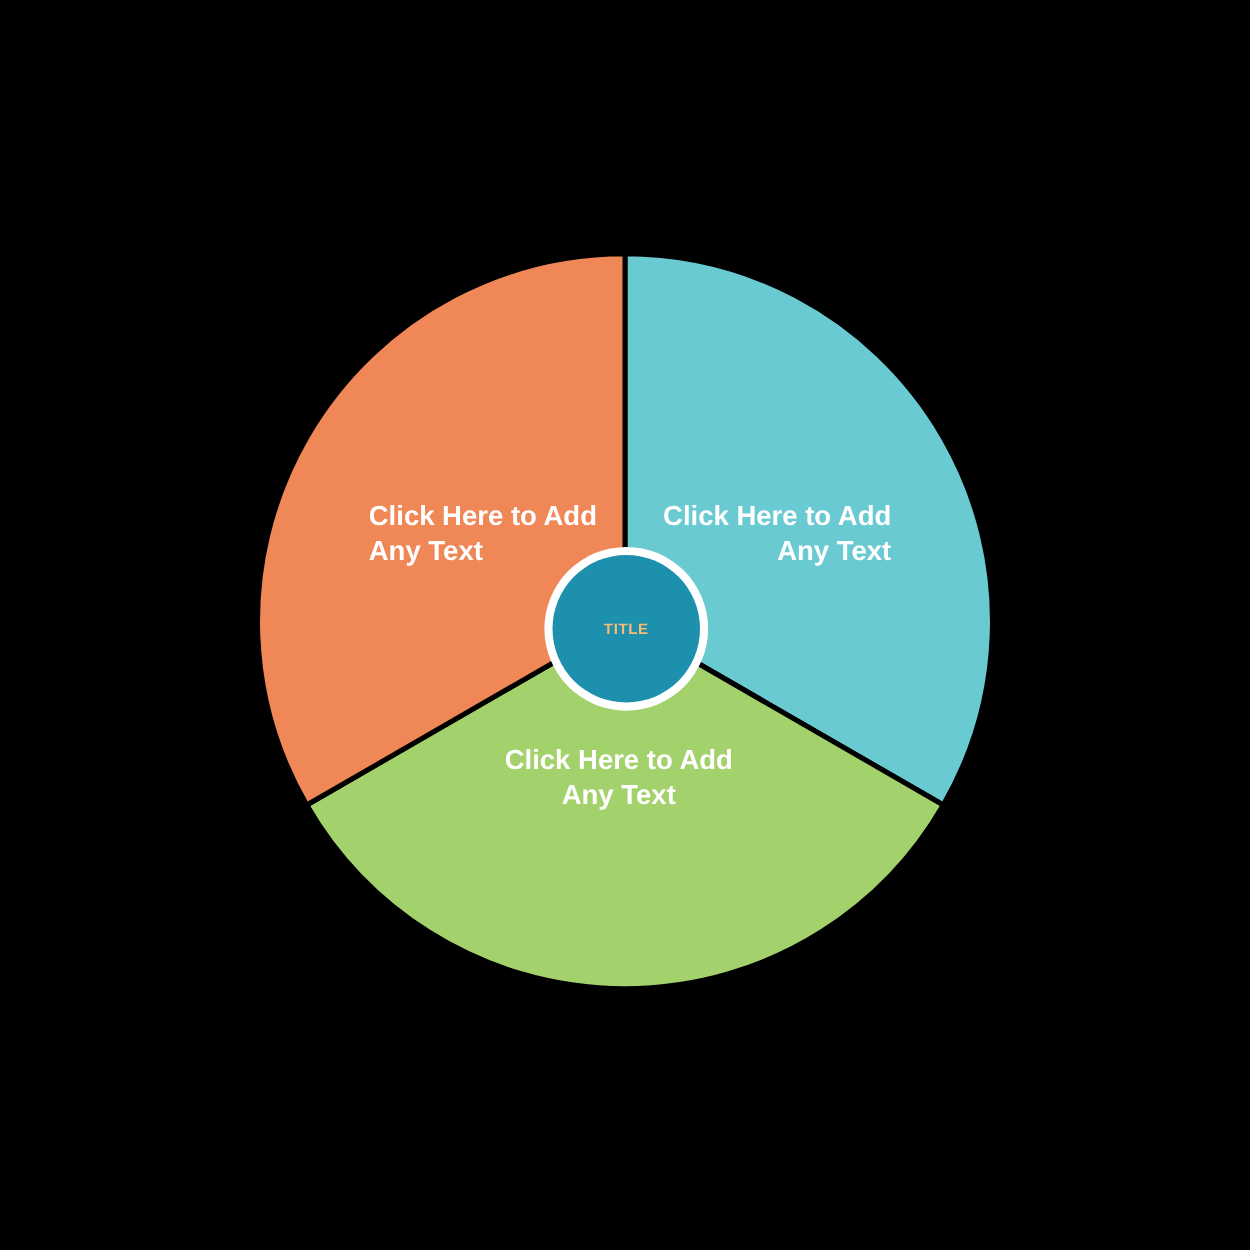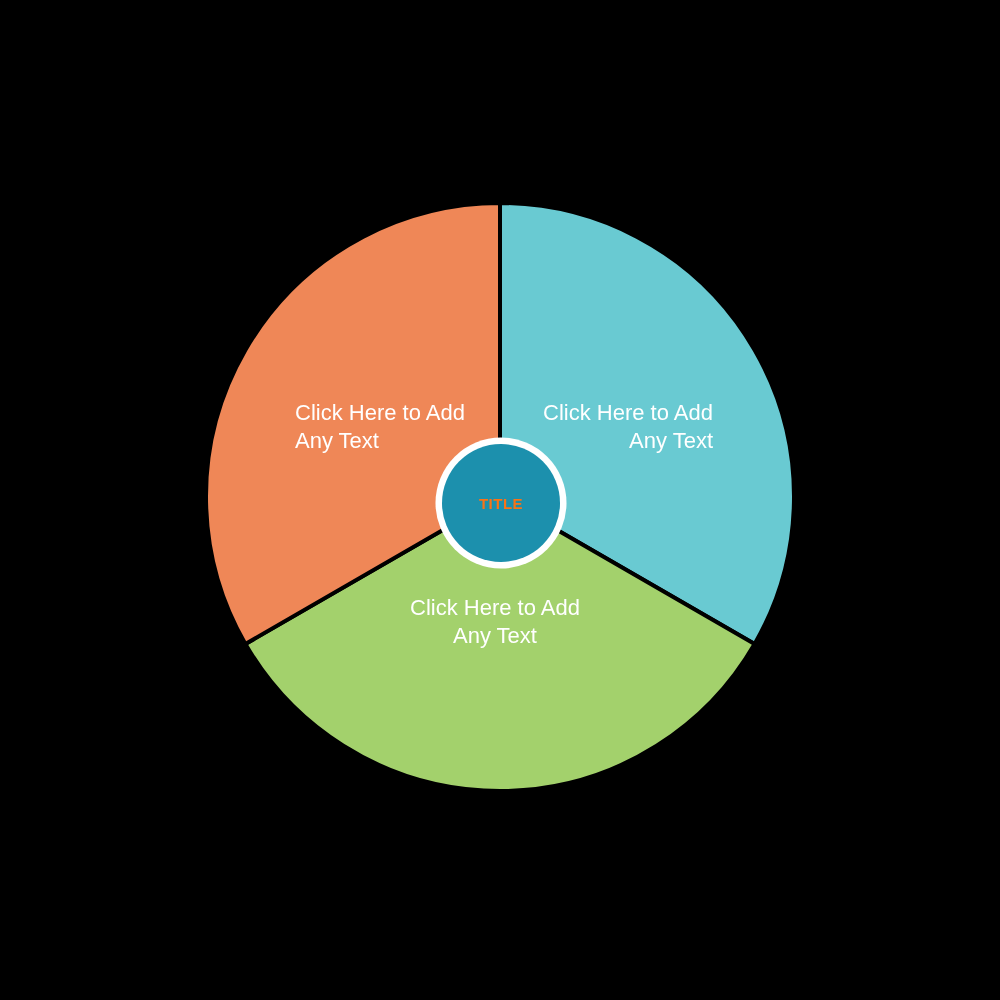--- a/index.html
+++ b/index.html
@@ -20,21 +20,21 @@
     background: #000000;
   }
   #pie-svg {
     position: absolute;
     left: 0;
     top: 0;
   }
   .seg-label {
     position: absolute;
     color: #ffffff;
-    font-weight: normal;
+    font-weight: bold;
     font-size: 22px;
     line-height: 28px;
     pointer-events: auto;
     white-space: nowrap;
   }
   #label-teal {
     left: 523px;
     top: 399px;
     width: 190px;
     text-align: right;
@@ -53,23 +53,23 @@
   }
   .center-label {
     position: absolute;
     left: 436px;
     top: 438px;
     width: 130px;
     height: 130px;
     display: flex;
     align-items: center;
     justify-content: center;
-    color: #f97316;
+    color: #fdba74;
     font-weight: bold;
-    font-size: 15px;
+    font-size: 12px;
     letter-spacing: 0.5px;
   }
 </style>
 </head>
 <body>
 
 <div class="stage">
 
   <svg id="pie-svg" width="1000" height="1000" viewBox="0 0 1000 1000">
       <path d="M 500 497 L 500.0 203.0 A 294 294 0 0 1 754.6 644.0 Z" fill="#69CAD2" stroke="#000000" stroke-width="4"></path>

